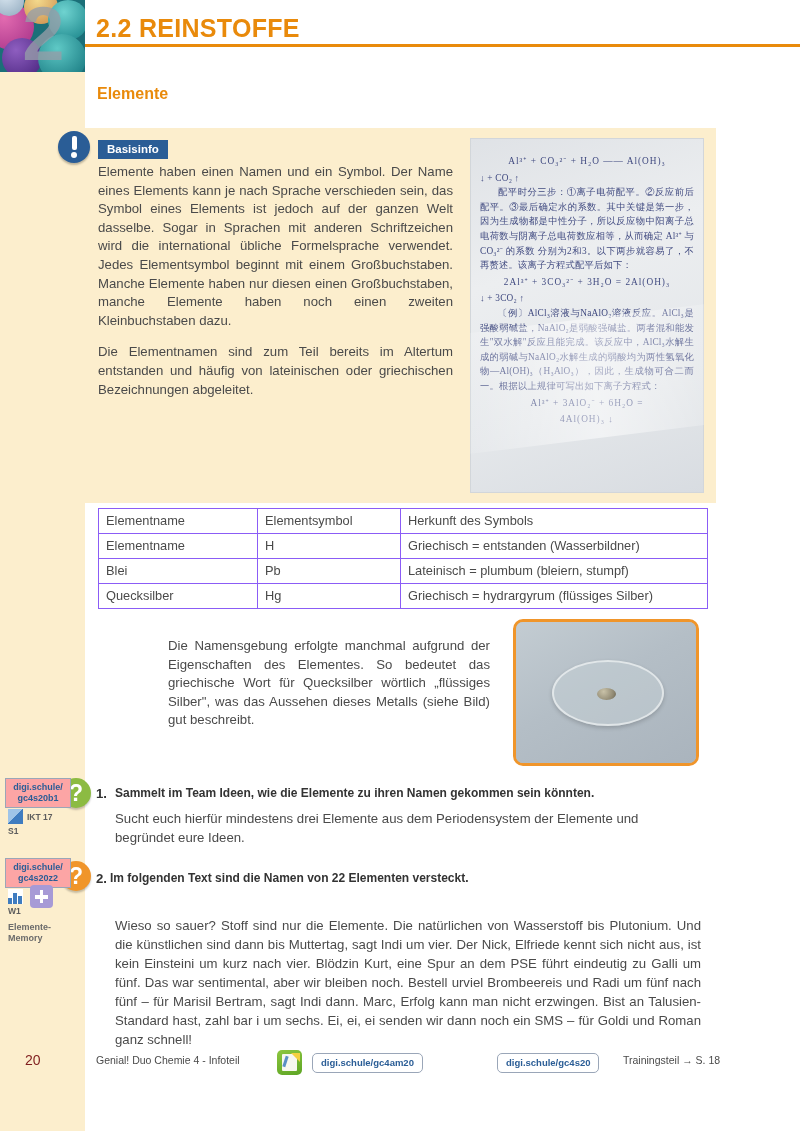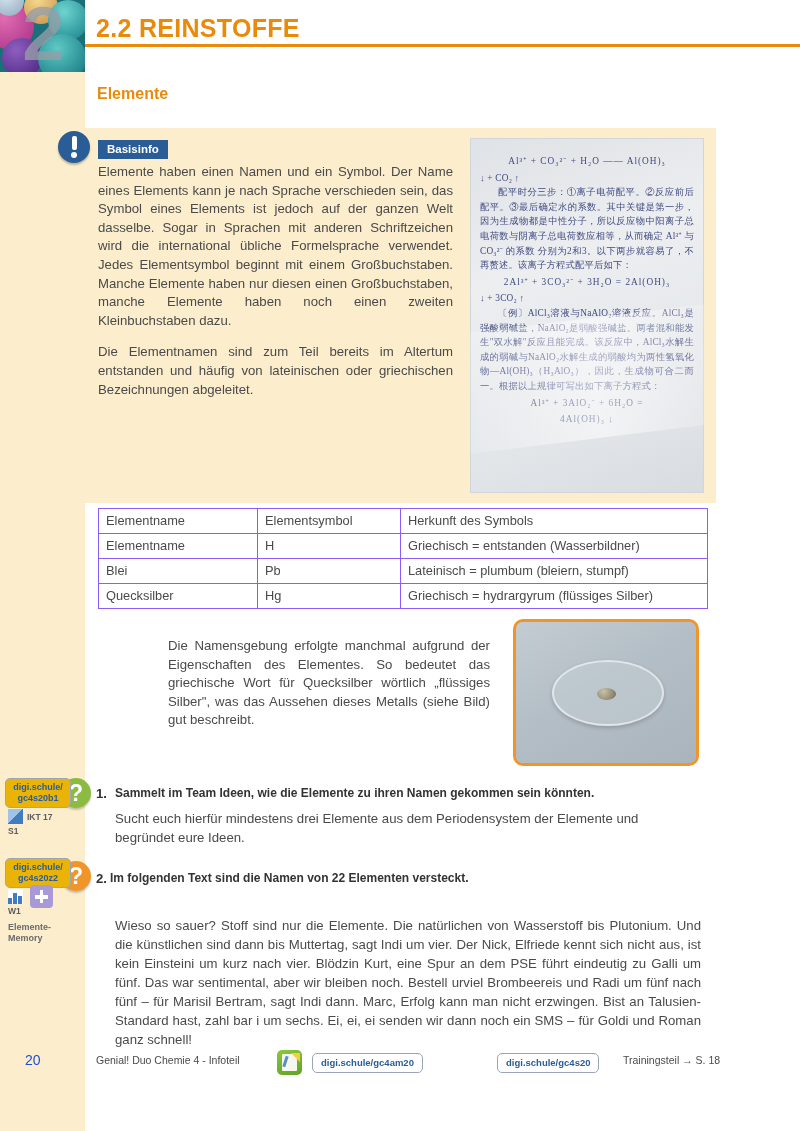--- a/index.html
+++ b/index.html
@@ -278,22 +278,22 @@
     font-size: 13.2px;
     line-height: 19px;
     color: #4a4a4a;
     width: 590px;
   }
 
   
   .digi-box {
     position: absolute;
     border: 1px solid #9aa6b8;
-    border-radius: 5px;
-    background: #eab308;
+    border-radius: 0;
+    background: #fca5a5;
     color: #2a5d96;
     font-size: 9px;
     font-weight: bold;
     text-align: center;
     line-height: 11px;
     padding: 3px 4px;
     width: 56px;
   }
   .mini-label {
     position: absolute;
@@ -340,21 +340,21 @@
     font-weight: bold;
     width: 70px;
   }
 
   
   .pg-num {
     position: absolute;
     left: 25px;
     top: 1052px;
     font-size: 14px;
-    color: #1d4ed8;
+    color: #7f1d1d;
   }
   .foot-txt {
     position: absolute;
     font-size: 10.5px;
     color: #4a4a4a;
   }
   .foot-pill {
     position: absolute;
     border: 1px solid #9aa6b8;
     border-radius: 5px;

